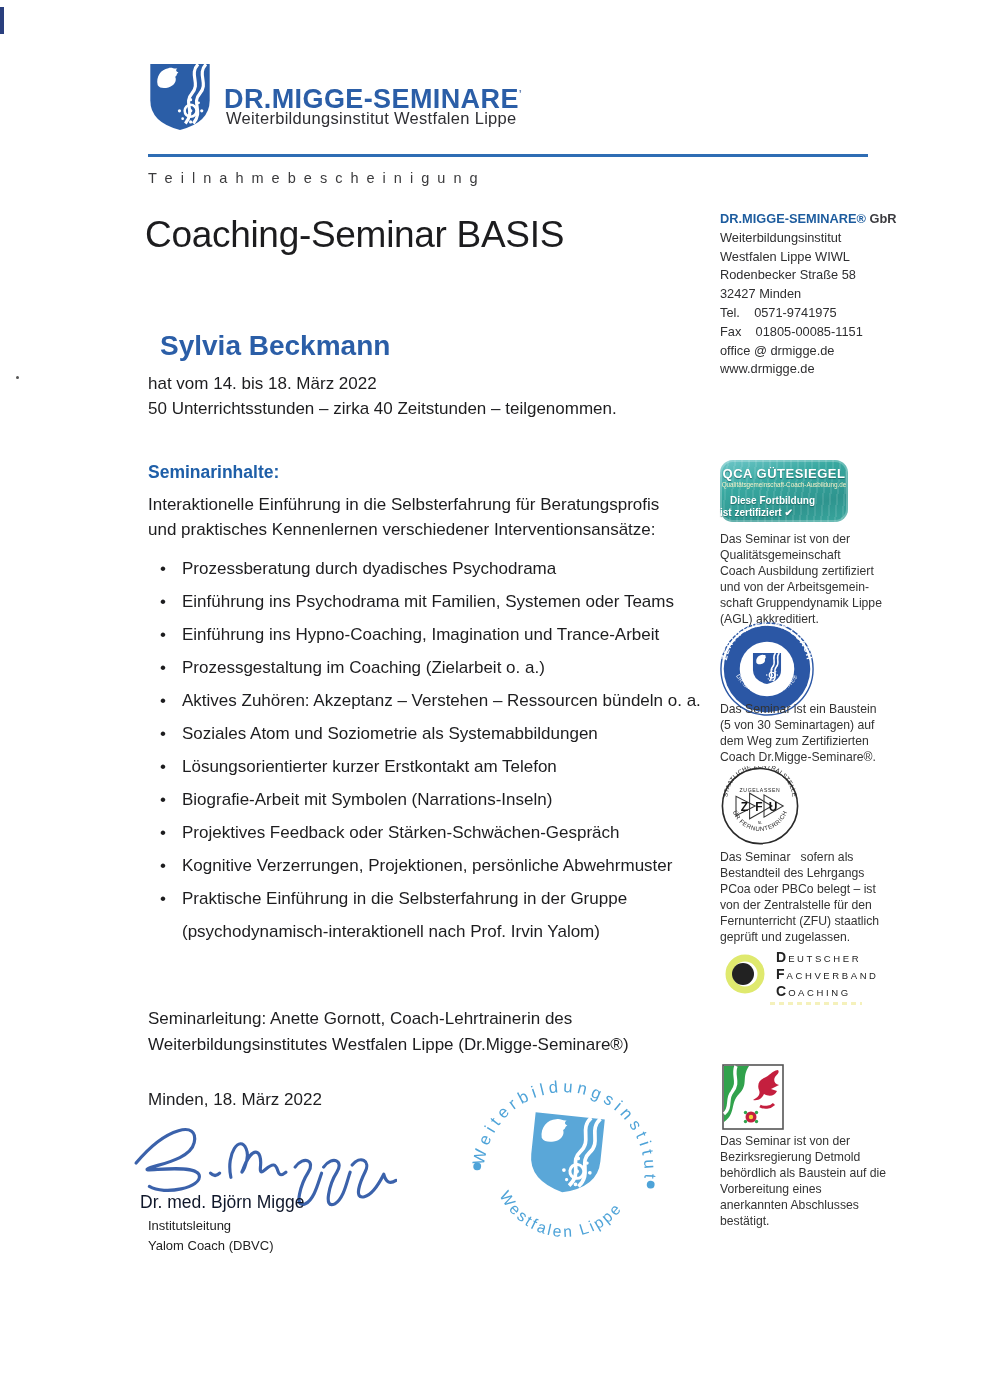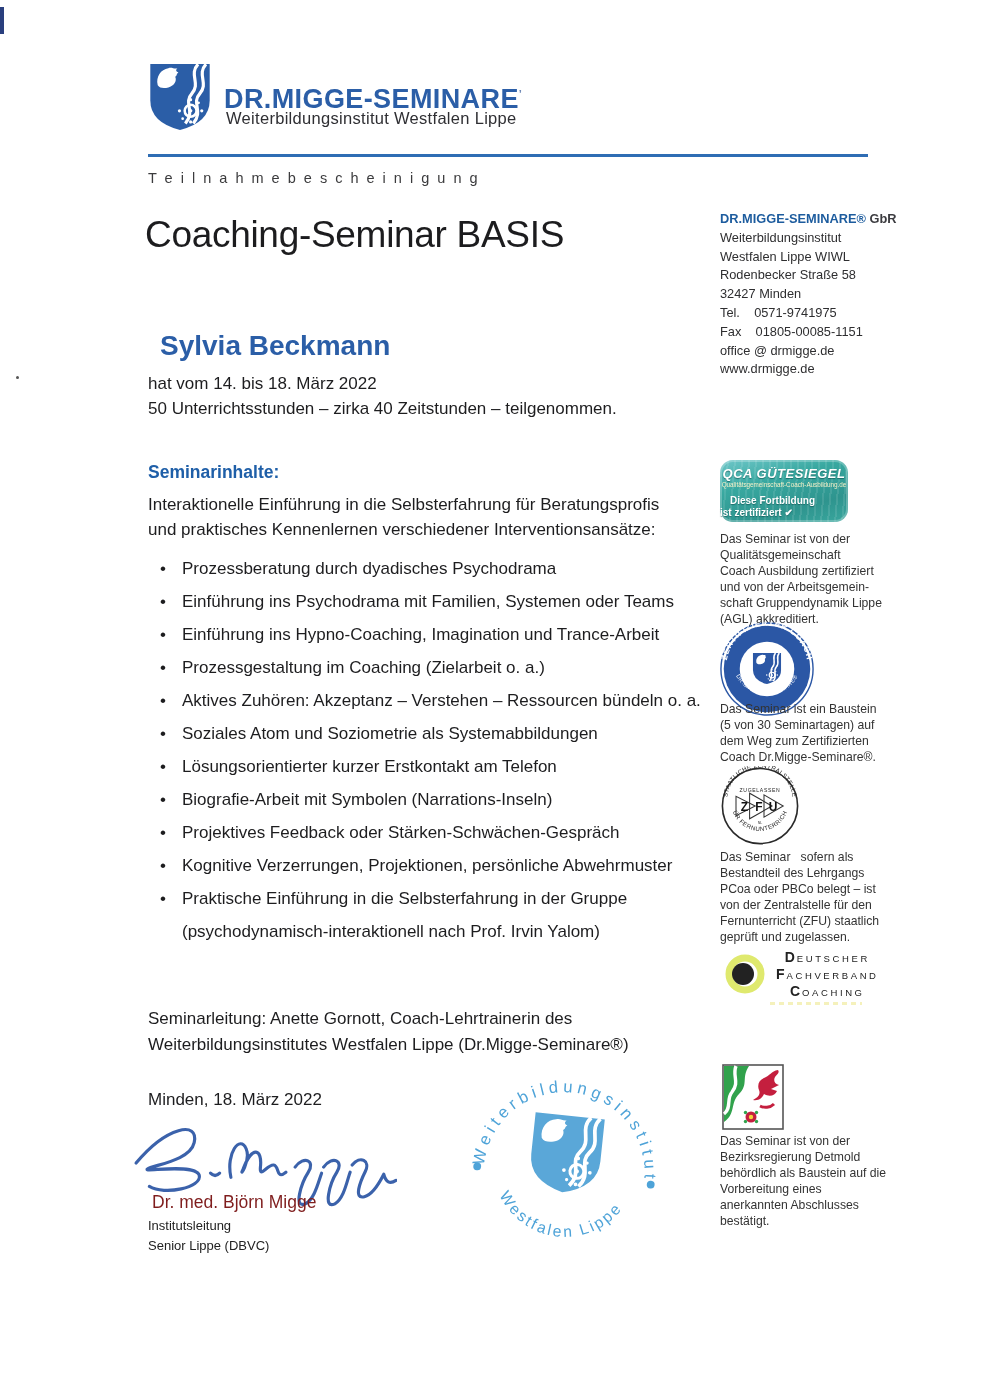--- a/index.html
+++ b/index.html
@@ -32,46 +32,46 @@
   .intro{left:148px;top:492px;font-size:17px;line-height:25px;white-space:nowrap;}
 
   ul.bullets{left:160px;top:559px;margin:0;padding:0;list-style:none;font-size:17px;color:#1d1d1f;}
   ul.bullets li{margin:0 0 12.5px 0;line-height:20.5px;white-space:nowrap;}
   ul.bullets .dot{display:inline-block;width:22px;color:#1d1d1f;}
   ul.bullets .cont{margin-top:12.5px;padding-left:22px;}
 
   .leader{left:148px;top:1006px;font-size:17px;line-height:25.5px;white-space:nowrap;}
   .place-date{left:148px;top:1090px;font-size:17px;}
   .signature{left:132px;top:1116px;width:265px;height:92px;}
-  .signer{left:152px;top:1192px;font-size:17.5px;color:#7f1d1d;}
+  .signer{left:140px;top:1192px;font-size:17.5px;color:#0f172a;}
   .roles{left:148px;top:1216px;font-size:13px;line-height:19.5px;color:#222;}
 
   
   .stamp{left:468px;top:1056px;width:196px;height:200px;transform:rotate(6deg);}
   .stamp text{fill:#4ea3d8;font-family:"Liberation Sans",sans-serif;}
 
   
   .caption{width:195px;font-size:12.2px;line-height:15.9px;color:#333;white-space:nowrap;}
   .qca{left:720px;top:460px;width:128px;height:62px;border-radius:13px;
        background:
          repeating-linear-gradient(95deg,rgba(255,255,255,.10) 0 2px,rgba(0,0,0,0) 2px 7px),
          linear-gradient(165deg,#6fc7c9 0%,#38a8a0 35%,#2e948e 72%,#3aa79e 100%);
        color:#fff;box-shadow:inset 0 0 0 2px rgba(255,255,255,.25);}
   .qca .q1{font-size:13px;font-weight:bold;text-align:center;margin-top:6px;letter-spacing:.5px;
-           text-shadow:0 1px 1px rgba(0,60,60,.55);font-style:italic;}
+           text-shadow:0 1px 1px rgba(0,60,60,.55);}
   .qca .q2{font-size:6.3px;text-align:center;color:#f4f0c8;margin-top:0px;}
   .qca .q3{font-size:10px;font-weight:bold;margin:7px 0 0 10px;text-shadow:0 1px 1px rgba(0,60,60,.5);}
   .qca .q4{font-size:10px;font-weight:bold;text-align:left;margin:1px 10px 16px 0;text-shadow:0 1px 1px rgba(0,60,60,.5);}
   .cap1{left:720px;top:532px;}
   .zc-badge{left:720px;top:622px;width:94px;height:94px;}
   .cap2{left:720px;top:702px;}
   .zfu{left:720px;top:766px;width:80px;height:80px;}
   .cap3{left:720px;top:850px;}
   .dfc{left:722px;top:948px;display:flex;align-items:center;gap:8px;}
-  .dfc-rows{font-size:0;color:#222;text-align:center;}
+  .dfc-rows{font-size:0;color:#222;}
   .dfc-row{margin:1px 0;}
   .dfc-row .big{font-size:14px;font-weight:bold;letter-spacing:0;}
   .dfc-row .small{font-size:9.5px;letter-spacing:2.6px;margin-left:2px;}
   .dfc-underline{left:770px;top:1002px;width:92px;height:3px;opacity:.45;
        background:repeating-linear-gradient(90deg,#e8e06a 0 5px,rgba(0,0,0,0) 5px 9px);}
   .cap4{left:720px;top:1014px;}
   .nrw{left:722px;top:1064px;width:62px;height:66px;}
   .cap5{left:720px;top:1134px;}
 </style>
 </head>
@@ -162,21 +162,21 @@
       <path d="M97 60 C92 36 106 18 112 32 C117 44 104 62 109 52 C118 28 128 32 126 50 C125 62 133 47 139 48 C145 49 141 63 151 55"></path>
       <path d="M160 50 c9 -12 20 -6 13 5 c-7 11 -15 36 -3 31 c9 -4 13 -22 16 -30"></path>
       <path d="M188 50 c9 -12 20 -6 13 5 c-7 11 -14 37 -2 31 c9 -5 12 -23 15 -31"></path>
       <path d="M216 48 c8 -10 18 -4 13 6 c-5 10 -12 28 -1 25 c8 -2 14 -12 19 -22 c2 8 6 10 12 6"></path>
     </g>
   </svg>
 
   <div class="abs signer">Dr. med. Björn Migge</div>
   <div class="abs roles">
     <div>Institutsleitung</div>
-    <div>Senior Lippe (DBVC)</div>
+    <div>Yalom Coach (DBVC)</div>
   </div>
 
   <svg class="abs stamp" viewBox="0 0 200 200">
     <defs>
       <path id="st-top" d="M20 135 A82 82 0 1 1 180 135"></path>
       <path id="st-bot" d="M34 142 A74 74 0 0 0 166 142"></path>
     </defs>
     <use href="#crest" x="62" y="56" width="76" height="84" style="color:#5aa7d8"></use>
     <text font-size="17" letter-spacing="4.5" text-anchor="middle">
       <textPath href="#st-top" startOffset="50%">Weiterbildungsinstitut</textPath>

